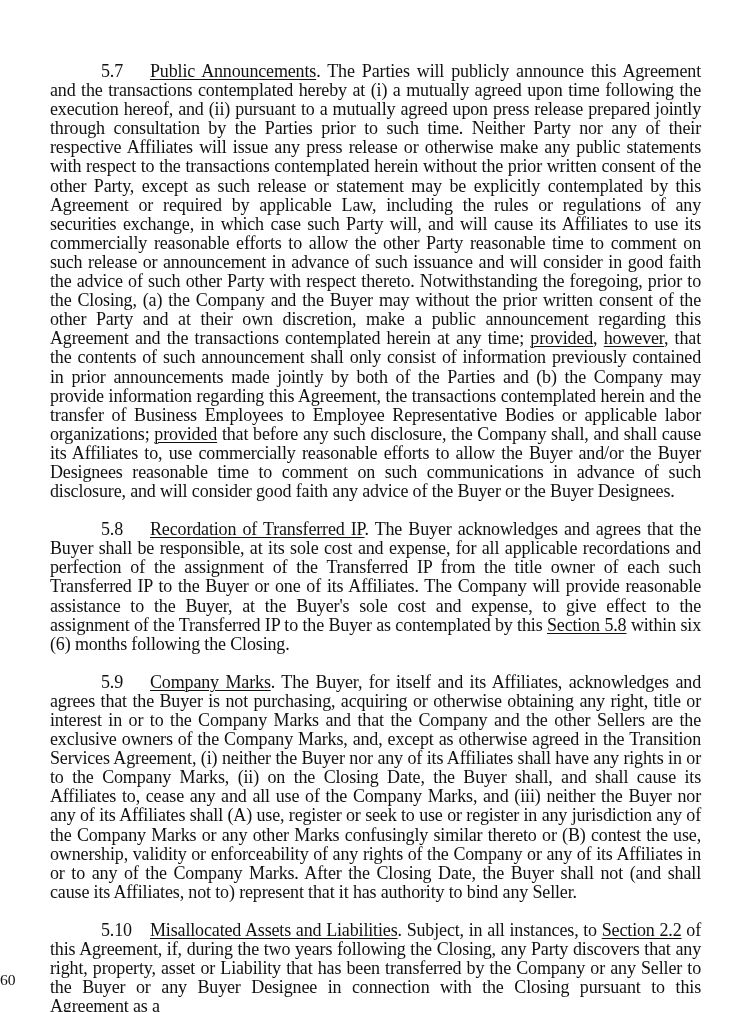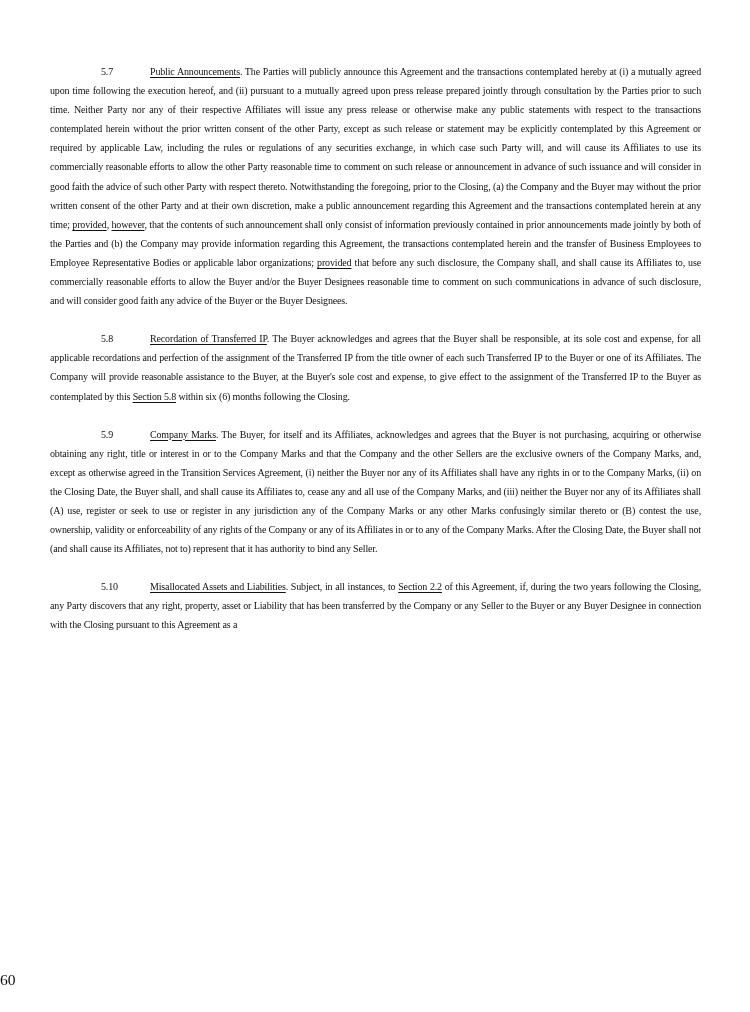--- a/index.html
+++ b/index.html
@@ -15,21 +15,21 @@
       font-family: "Liberation Serif", "DejaVu Serif", serif;
       color: #111111;
     }
     .page {
       position: absolute;
       left: 50px;
       top: 62px;
       width: 651px;
     }
     .section {
-      font-size: 10px;
+      font-size: 18px;
       line-height: 19.1px;
       text-align: justify;
       margin: 0 0 19px 0;
       letter-spacing: -0.15px;
       word-spacing: 0px;
     }
     .sec-num {
       display: inline-block;
       width: 49px;
       margin-left: 51px;

